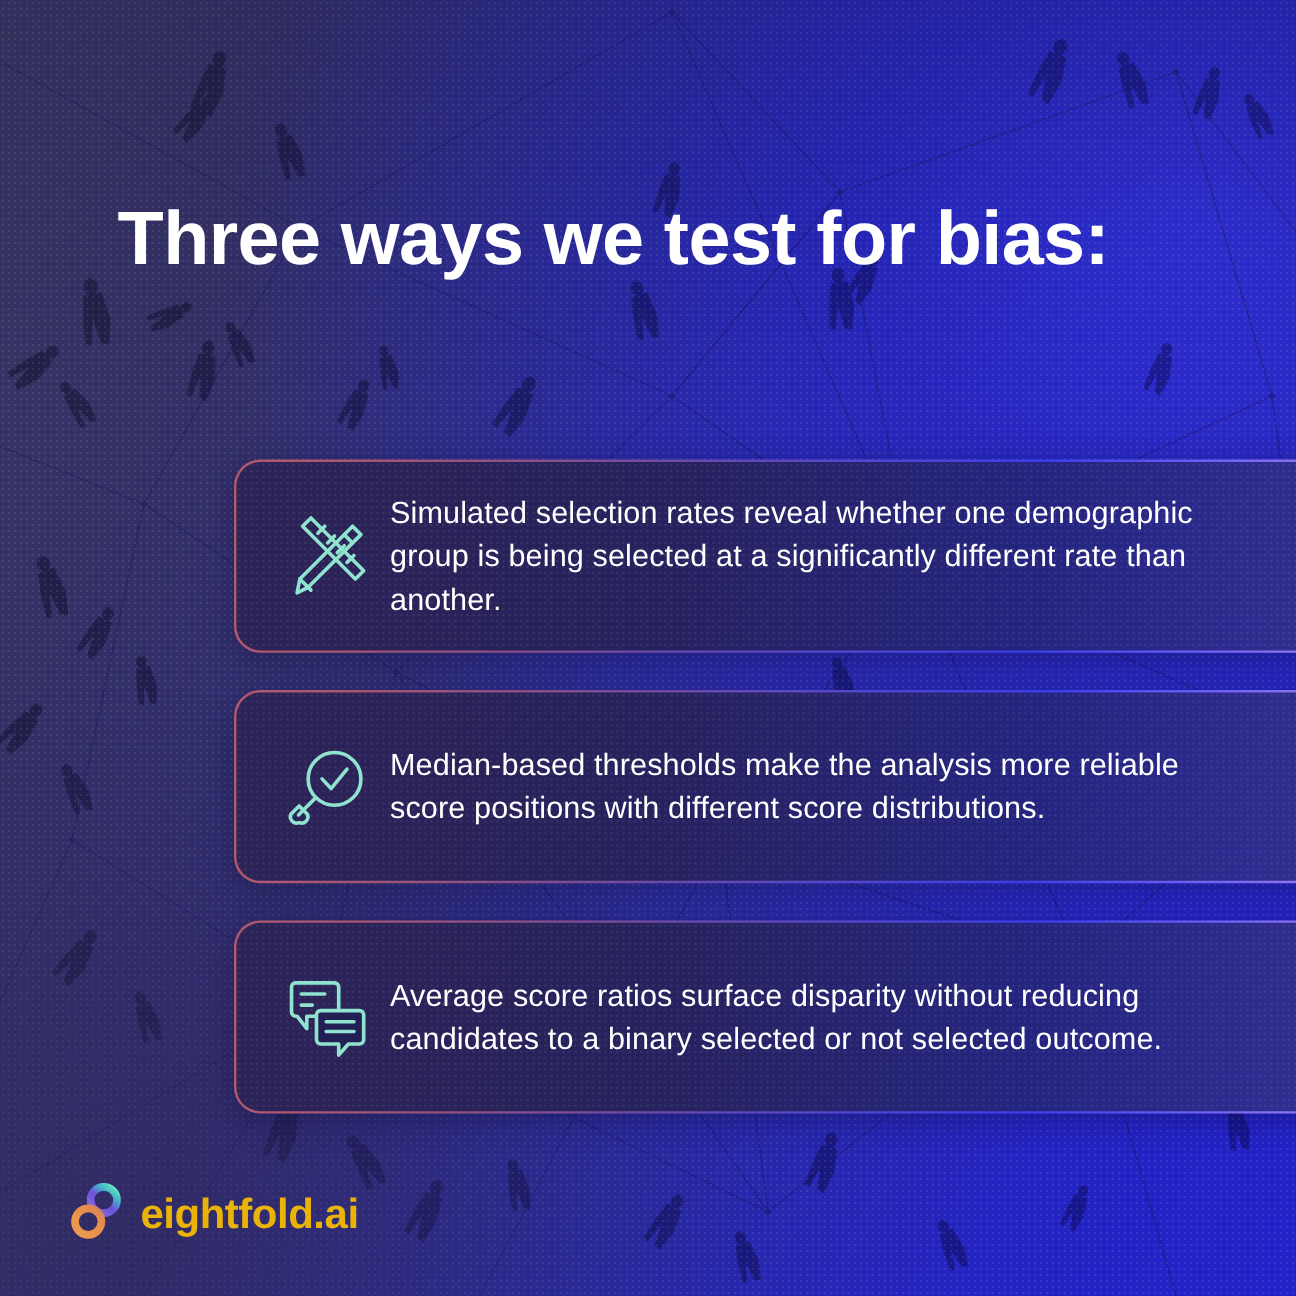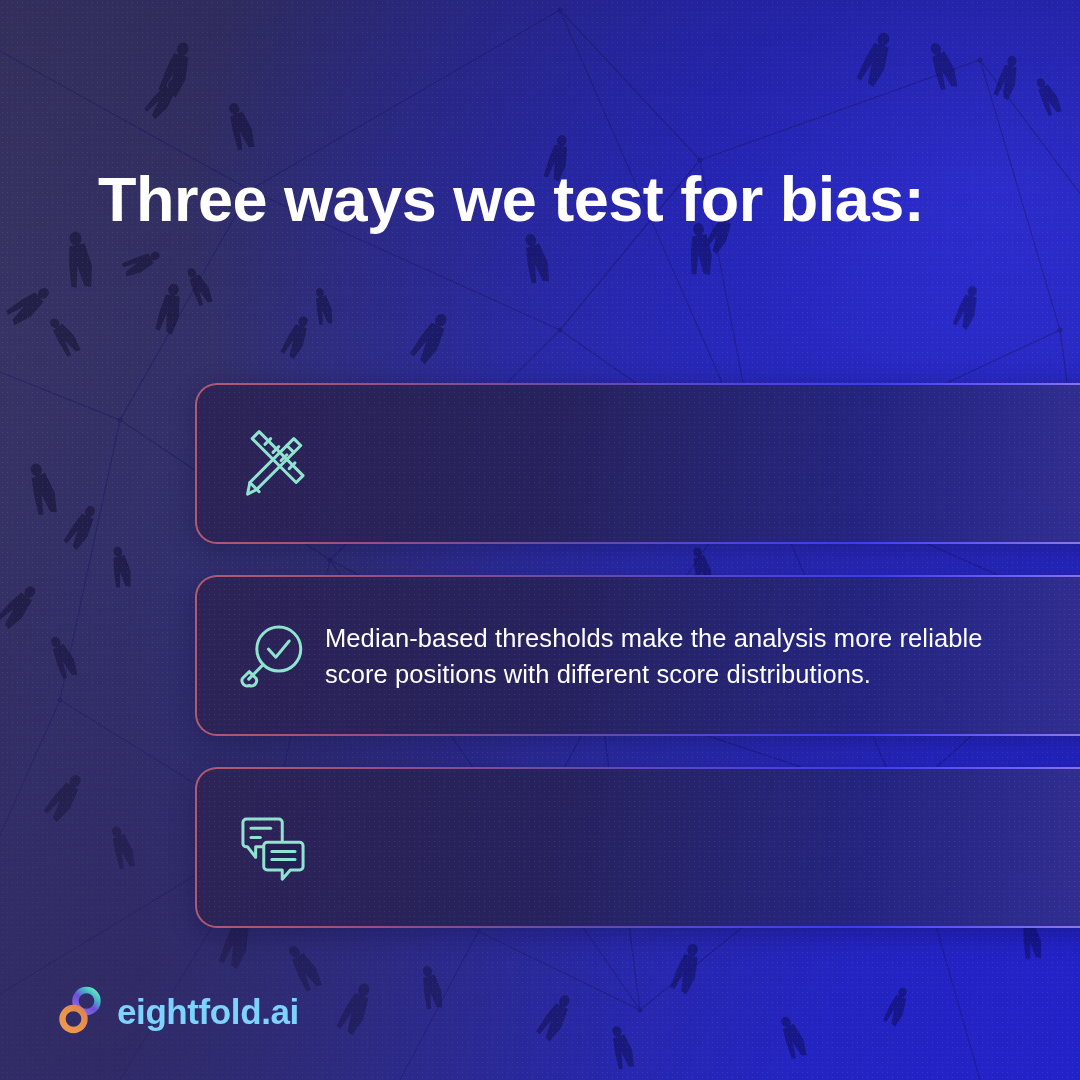--- a/index.html
+++ b/index.html
@@ -135,21 +135,21 @@
   
   .logo {
     position: absolute;
     left: 56px;
     bottom: 40px;
     display: flex;
     align-items: center;
     gap: 13px;
   }
   .logo-text {
-    color: #7dd3fc;
+    color: #eab308;
     font-size: 35px;
     font-weight: 600;
     letter-spacing: -0.4px;
   }
 </style>
 </head>
 <body>
 
 <div id="stage">
 
@@ -271,20 +271,21 @@
             <path d="M25 15 L30 10"></path>
             <path d="M32 22 L37 17"></path>
             <path d="M39 29 L44 24"></path>
             <path d="M46 36 L51 31"></path>
 
             <path d="M50 10 L56 16 L18 54 L10 58 L12 48 Z"></path>
             <path d="M12 48 L20 56"></path>
             <path d="M44 16 L50 22"></path>
           </svg>
         </div>
+        <div class="card-text">Simulated selection rates reveal whether one demographic group is being selected at a significantly different rate than another.</div>
       </div>
     </div>
 
     <div class="card">
       <div class="card-inner">
         <div class="card-icon">
           <svg width="74" height="74" viewBox="0 0 64 64" fill="none" stroke="#8fe3cf" stroke-width="2.6" stroke-linecap="round" stroke-linejoin="round">
             <circle cx="37" cy="26" r="19"></circle>
             <path d="M23.5 39.5 L11 52"></path>
             <path d="M11.5 45.5 L17.5 51.5 A4.6 4.6 0 0 1 11.5 57.5 A4.6 4.6 0 0 1 5.5 51.5 Z"></path>
@@ -302,20 +303,21 @@
 
             <path d="M6 10 A3 3 0 0 1 9 7 L37 7 A3 3 0 0 1 40 10 L40 28 A3 3 0 0 1 37 31 L17 31 L17 40 L10 31 L9 31 A3 3 0 0 1 6 28 Z"></path>
             <path d="M13 15 L30 15"></path>
             <path d="M13 23 L21 23"></path>
 
             <path d="M24 30 A3 3 0 0 1 27 27 L55 27 A3 3 0 0 1 58 30 L58 48 A3 3 0 0 1 55 51 L47 51 L40 59 L40 51 L27 51 A3 3 0 0 1 24 48 Z" fill="#221f55"></path>
             <path d="M31 35 L51 35"></path>
             <path d="M31 42 L51 42"></path>
           </svg>
         </div>
+        <div class="card-text">Average score ratios surface disparity without reducing candidates to a binary selected or not selected outcome.</div>
       </div>
     </div>
 
   </div>
 
   <div class="logo">
     <span>
       <svg width="48" height="52" viewBox="0 0 48 52" fill="none" aria-hidden="true">
         <defs>
           <linearGradient id="upRing" x1="0.15" y1="1" x2="0.9" y2="0.05">

